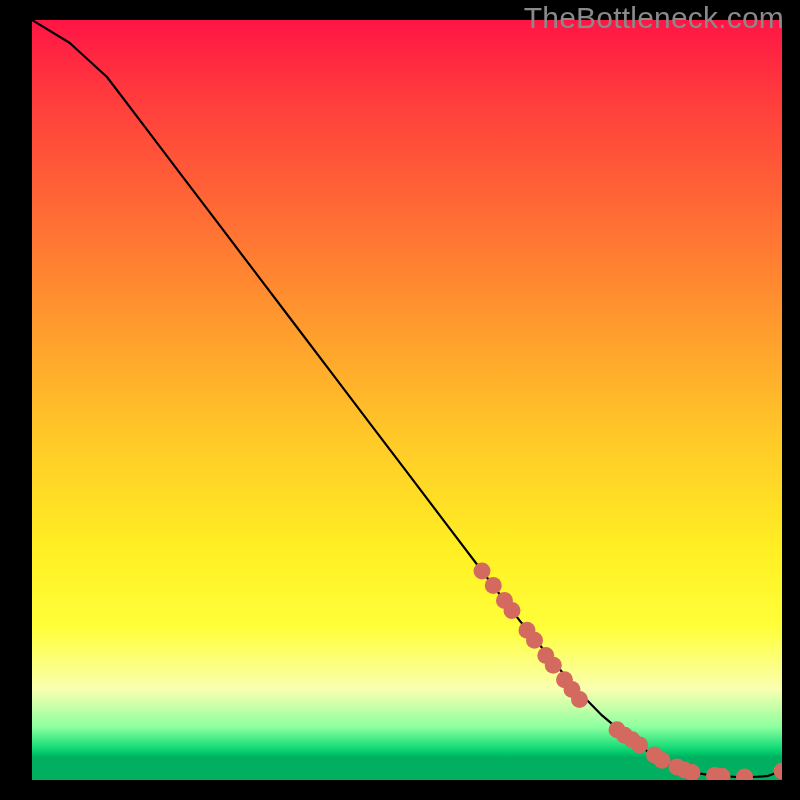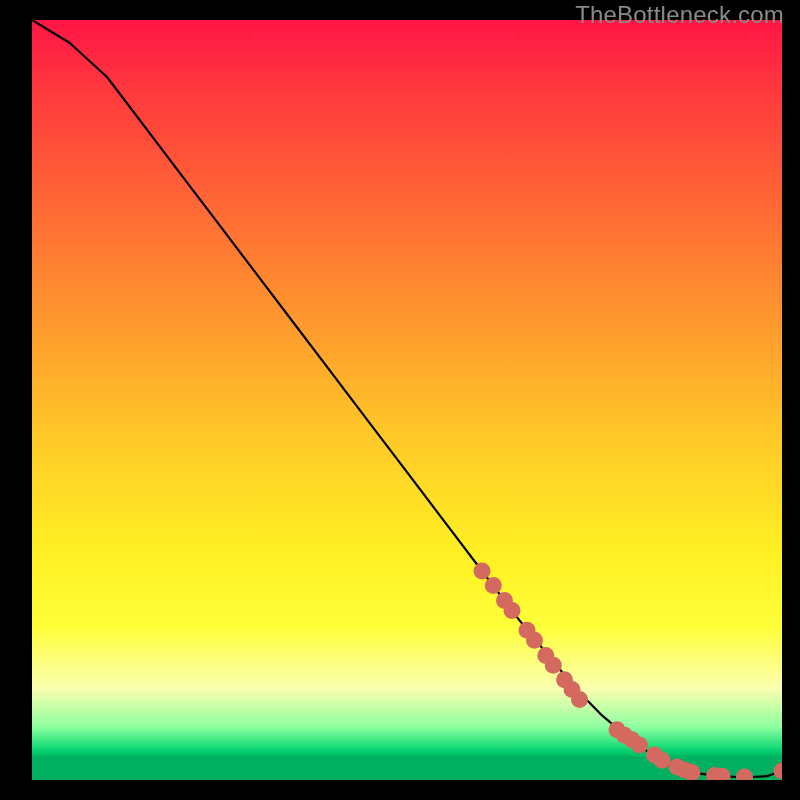--- a/index.html
+++ b/index.html
@@ -39,21 +39,21 @@
       #00c76a 96.5%,
       #00b060 97%,
       #00b060 100%
     );
   }
   .watermark {
     position: absolute;
     top: 1px;
     right: 16px;
     color: #8a8a8a;
-    font-size: 24px;
+    font-size: 30px;
     letter-spacing: 0.2px;
     font-weight: 500;
     z-index: 5;
   }
   svg.overlay {
     position: absolute;
     left: 0;
     top: 0;
     width: 750px;
     height: 760px;

